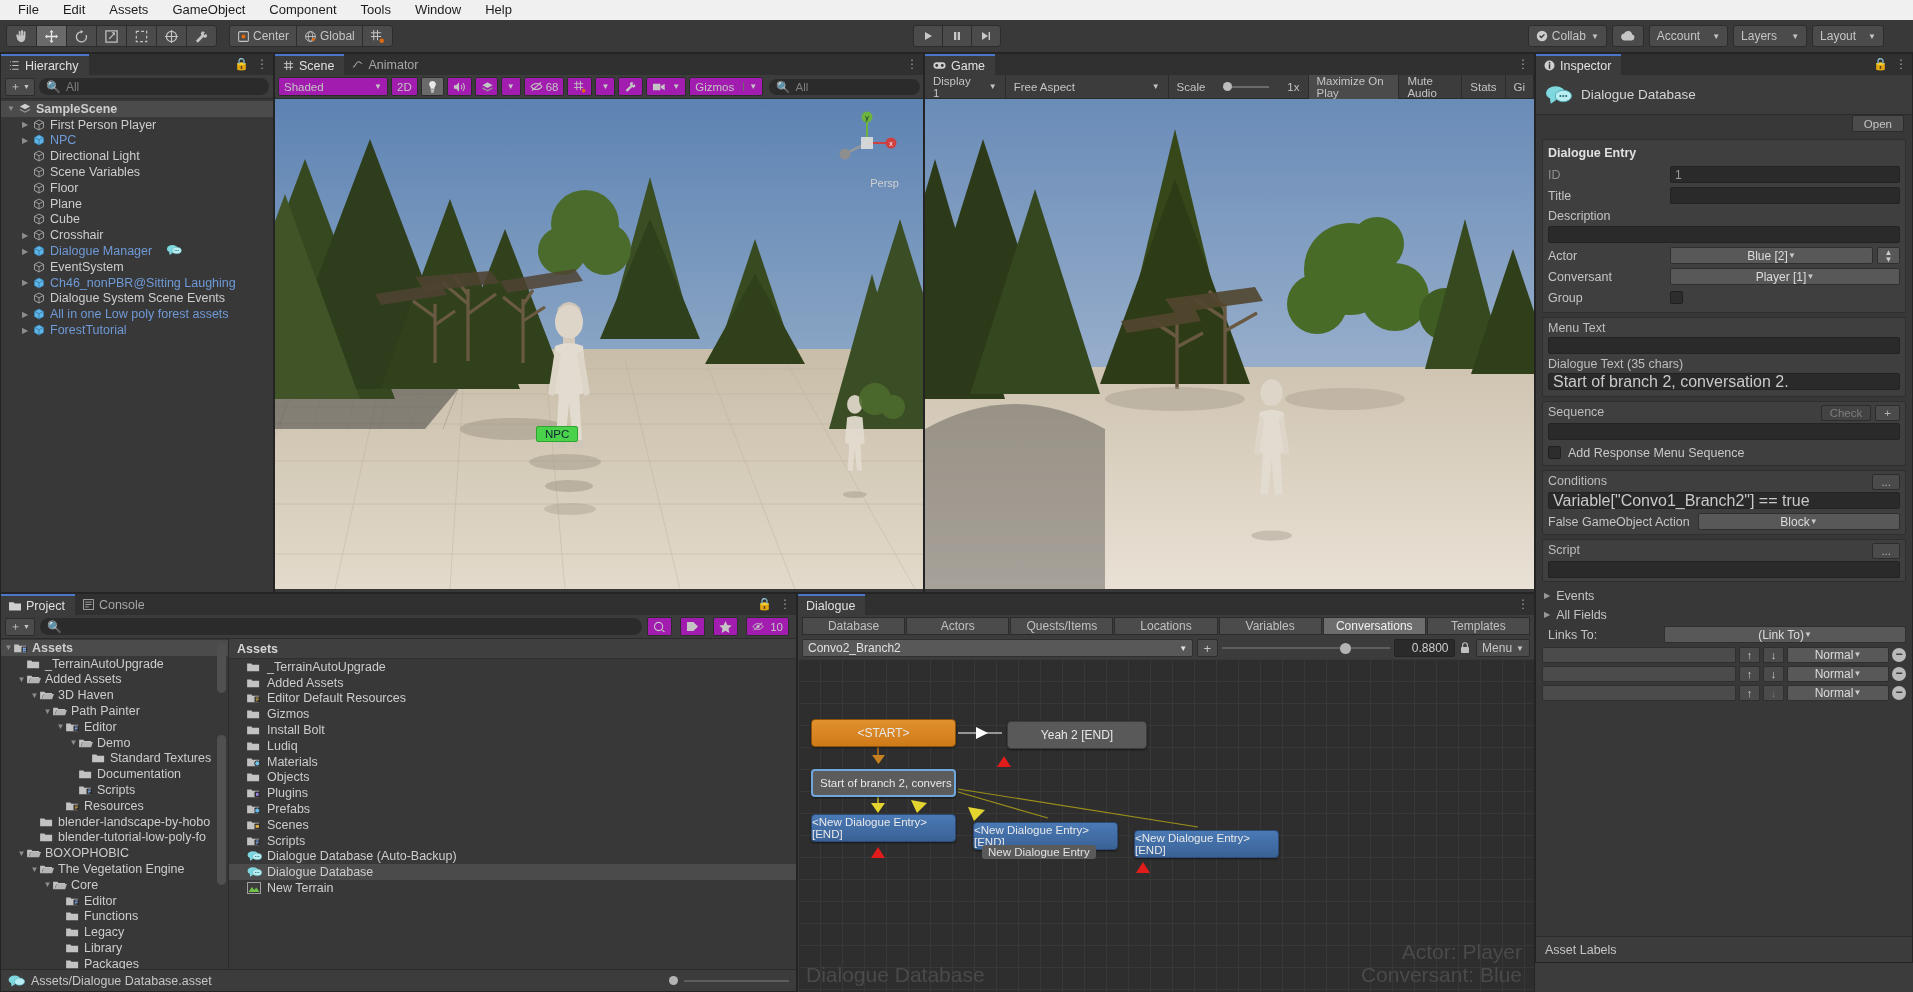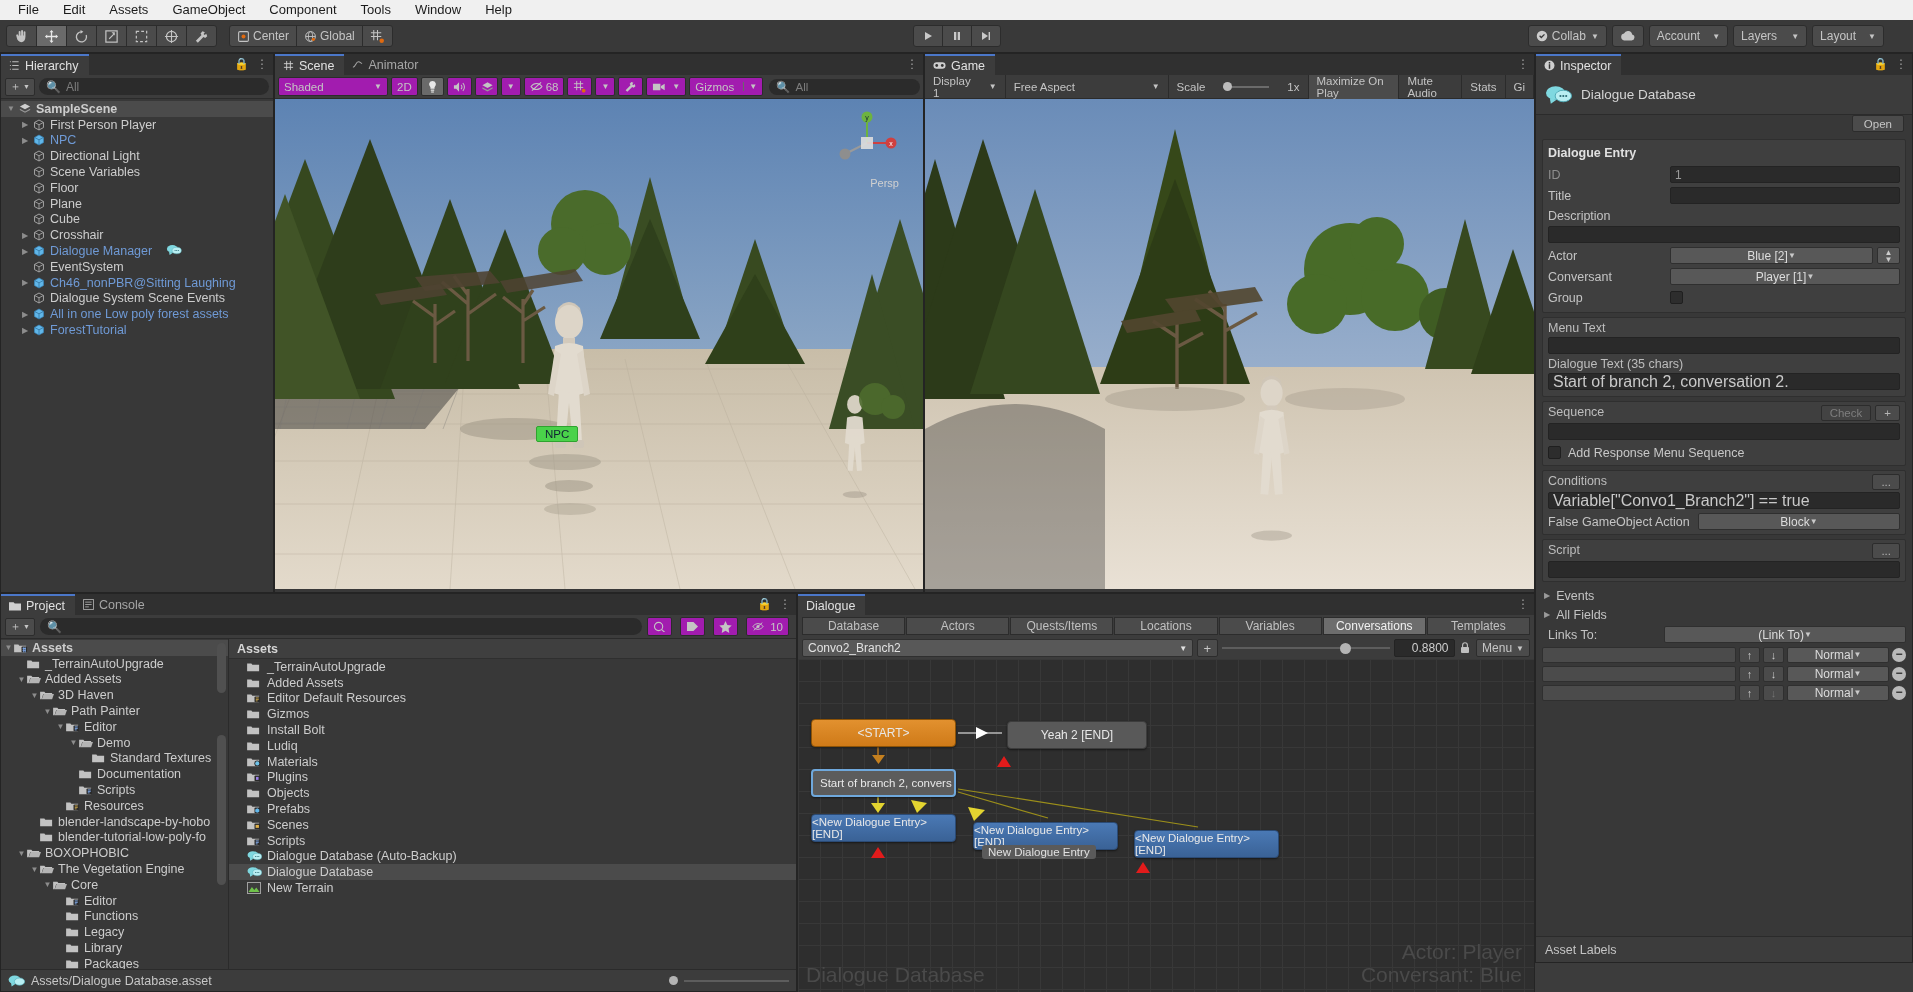--- a/index.html
+++ b/index.html
@@ -1362,33 +1362,33 @@
                   <circle cx="11" cy="8" r="3.2" fill="#2b2b2b"></circle>
                   <circle cx="11" cy="8" r="2.2" fill="#6fc2e8"></circle>
                 </svg>
               </span>
               <span>Materials</span>
             </div>
             <div class="prow" style="padding-left: 18px;">
               <span style="display: inline-flex; align-items: center; margin-right: 4px; width: 16px;">
                 <svg width="15" height="12" viewBox="0 0 16 13">
                   <path fill="#c2c2c2" d="M0 2.6h4.6l1.1 1.5H13V11H0z"></path>
+                </svg>
+              </span>
+              <span>Objects</span>
+            </div>
+            <div class="prow" style="padding-left: 18px;">
+              <span style="display: inline-flex; align-items: center; margin-right: 4px; width: 16px;">
+                <svg width="15" height="12" viewBox="0 0 16 13">
+                  <path fill="#c2c2c2" d="M0 2.6h4.6l1.1 1.5H13V11H0z"></path>
                   <rect x="8" y="5" width="6" height="6" rx="1" fill="#2b2b2b"></rect>
                   <path fill="#9a7fe8" d="M9.6 6.4h2.8v3.2H9.6z"></path>
                 </svg>
               </span>
               <span>Plugins</span>
-            </div>
-            <div class="prow" style="padding-left: 18px;">
-              <span style="display: inline-flex; align-items: center; margin-right: 4px; width: 16px;">
-                <svg width="15" height="12" viewBox="0 0 16 13">
-                  <path fill="#c2c2c2" d="M0 2.6h4.6l1.1 1.5H13V11H0z"></path>
-                </svg>
-              </span>
-              <span>Objects</span>
             </div>
             <div class="prow" style="padding-left: 18px;">
               <span style="display: inline-flex; align-items: center; margin-right: 4px; width: 16px;">
                 <svg width="15" height="12" viewBox="0 0 16 13">
                   <path fill="#c2c2c2" d="M0 2.6h4.6l1.1 1.5H13V11H0z"></path>
                   <rect x="8" y="5" width="6" height="6" rx="1" fill="#2b2b2b"></rect>
                   <path fill="#61b6e8" d="M11 5.8l2.2 1.2v2.4L11 10.6 8.8 9.4V7z"></path>
                 </svg>
               </span>
               <span>Prefabs</span>

